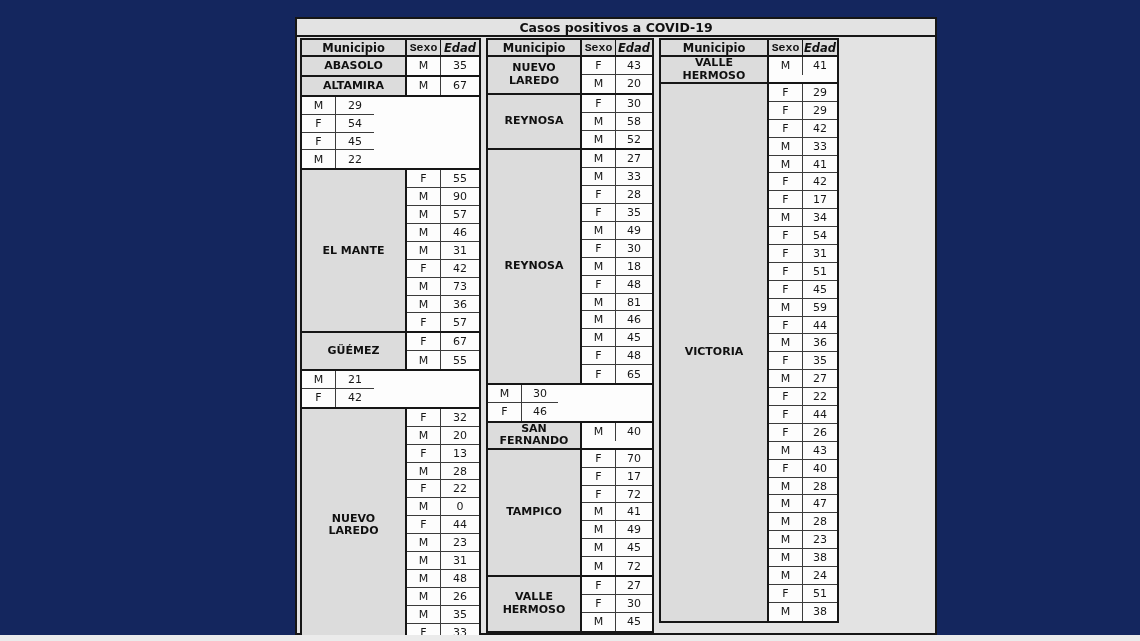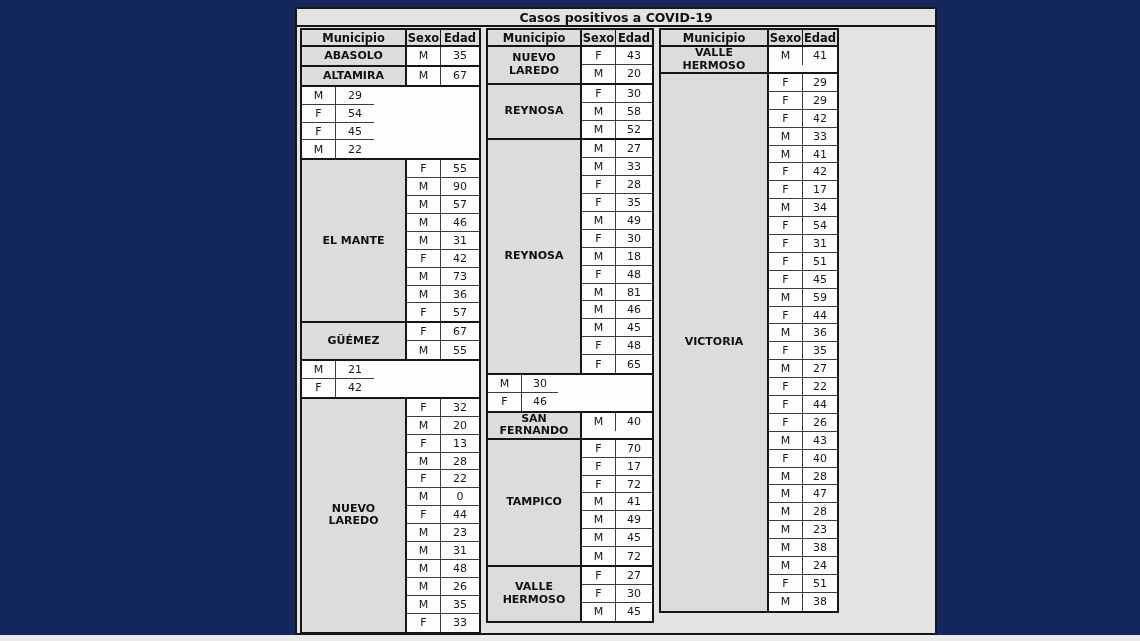--- a/index.html
+++ b/index.html
@@ -10,21 +10,21 @@
     --border_dark:#161616;
     --row_line:#3c3c3c;
     --rh:17.9px;
   }
   *{box-sizing:border-box;margin:0;padding:0;}
   html,body{width:1140px;height:641px;overflow:hidden;}
   body{font-family:"DejaVu Sans","Liberation Sans",sans-serif;background:var(--page_background);}
   .stage{position:relative;width:1140px;height:641px;background:var(--page_background);}
   .bottom-strip{position:absolute;left:0;right:0;bottom:0;height:6px;background:#ebebeb;}
   .panel{
-    position:absolute;left:295px;top:7px;width:642px;bottom:6px;
+    position:absolute;left:295px;top:17px;width:642px;bottom:6px;
     background:var(--panel_background);
     border:2px solid var(--border_dark);
   }
   .title{
     height:18px;display:flex;align-items:center;justify-content:center;
     font-size:12.5px;font-weight:bold;color:#101010;
     border-bottom:2px solid var(--border_dark);
   }
   .tables{display:flex;gap:5px;padding:0 3px;align-items:flex-start;margin-top:1px;}
   .subtable{
@@ -36,22 +36,22 @@
   .subtable.t2{--mw:108px;--ew:34px;}
   .hrow{
     display:flex;height:17px;background:var(--group_cell_background);
     border-bottom:2px solid var(--border_dark);
   }
   .hcell{
     display:flex;align-items:center;justify-content:center;
     font-size:11.5px;font-weight:bold;color:#101010;
   }
   .hcell.col0{width:var(--mw);border-right:2px solid var(--border_dark);}
-  .hcell.col1{width:34px;border-right:1px solid var(--border_dark);}
-  .hcell.col2{width:var(--ew);}
+  .hcell.col1{width:34px;border-right:1px solid var(--border_dark);font-family:Liberation Mono, monospace;}
+  .hcell.col2{width:var(--ew);font-style:italic;}
   .group{display:flex;border-bottom:2px solid var(--border_dark);}
   .group:last-child{border-bottom:none;}
   .mcell{
     width:var(--mw);background:var(--group_cell_background);
     border-right:2px solid var(--border_dark);
     display:flex;align-items:center;justify-content:center;text-align:center;
     font-size:11px;font-weight:bold;color:#101010;line-height:12.5px;
     padding:0 16px;
   }
   .rows{display:flex;flex-direction:column;}

